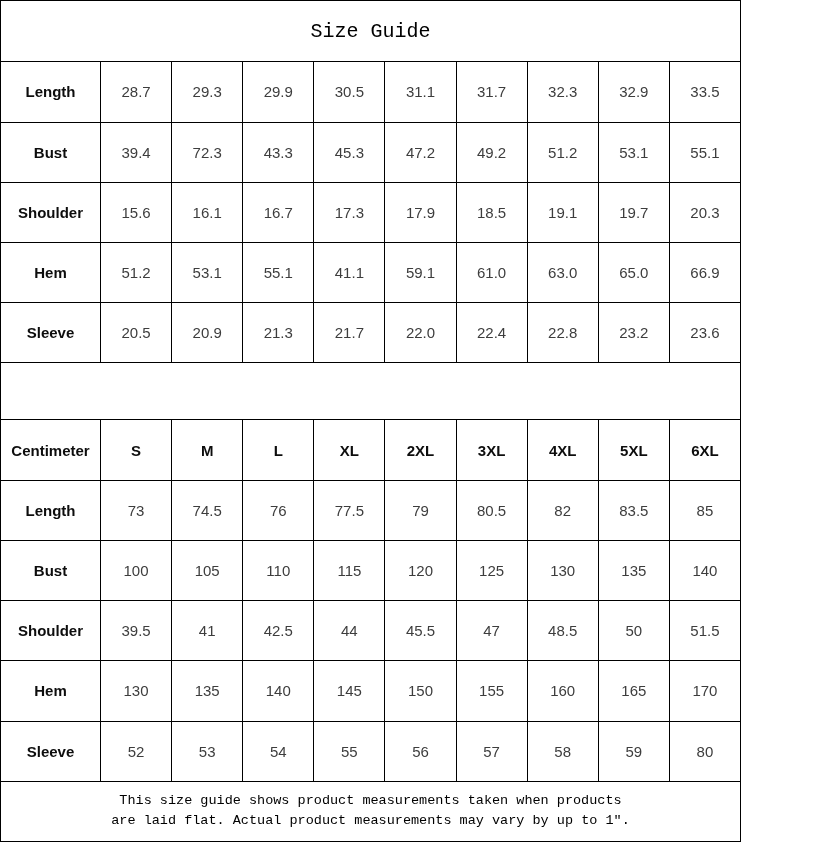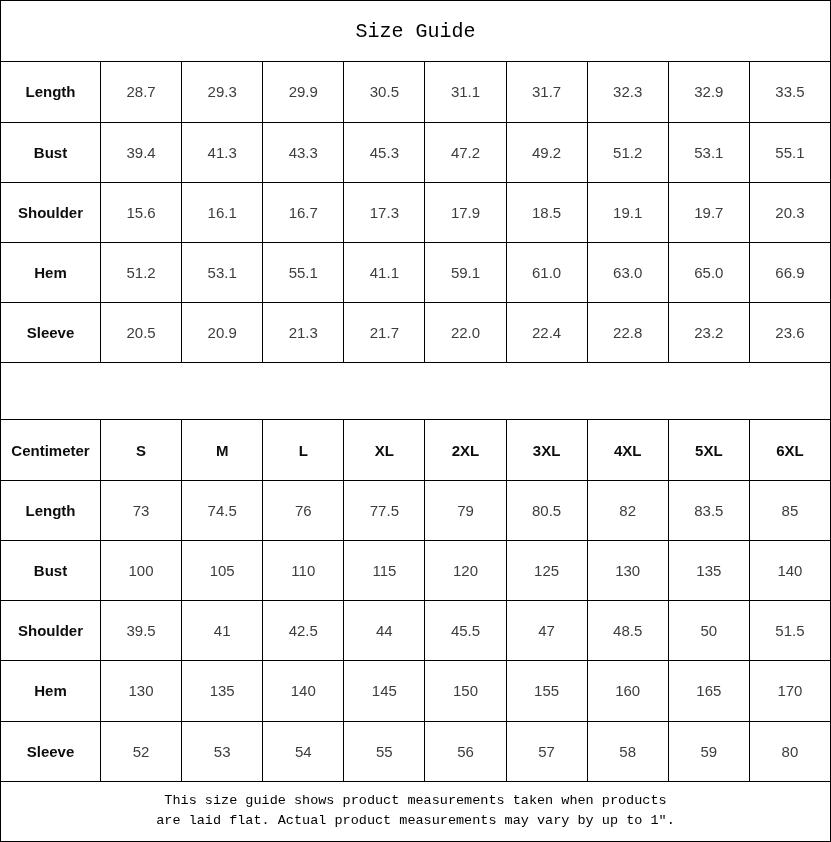--- a/index.html
+++ b/index.html
@@ -7,21 +7,21 @@
     padding: 0;
     background: #ffffff;
   }
   body {
     width: 831px;
     height: 842px;
     overflow: hidden;
   }
   table.size-guide {
     border-collapse: collapse;
-    width: 831px;
+    width: 741px;
     height: 842px;
     table-layout: fixed;
     font-family: "Liberation Sans", sans-serif;
     background: #ffffff;
   }
   table.size-guide td {
     border: 1px solid #000000;
     text-align: center;
     vertical-align: middle;
     padding: 0;
@@ -95,21 +95,21 @@
         <td class="value-cell">30.5</td>
         <td class="value-cell">31.1</td>
         <td class="value-cell">31.7</td>
         <td class="value-cell">32.3</td>
         <td class="value-cell">32.9</td>
         <td class="value-cell">33.5</td>
       </tr>
       <tr class="data-row">
         <td class="label-cell">Bust</td>
         <td class="value-cell">39.4</td>
-        <td class="value-cell">41.3</td>
+        <td class="value-cell">72.3</td>
         <td class="value-cell">43.3</td>
         <td class="value-cell">45.3</td>
         <td class="value-cell">47.2</td>
         <td class="value-cell">49.2</td>
         <td class="value-cell">51.2</td>
         <td class="value-cell">53.1</td>
         <td class="value-cell">55.1</td>
       </tr>
       <tr class="data-row">
         <td class="label-cell">Shoulder</td>

